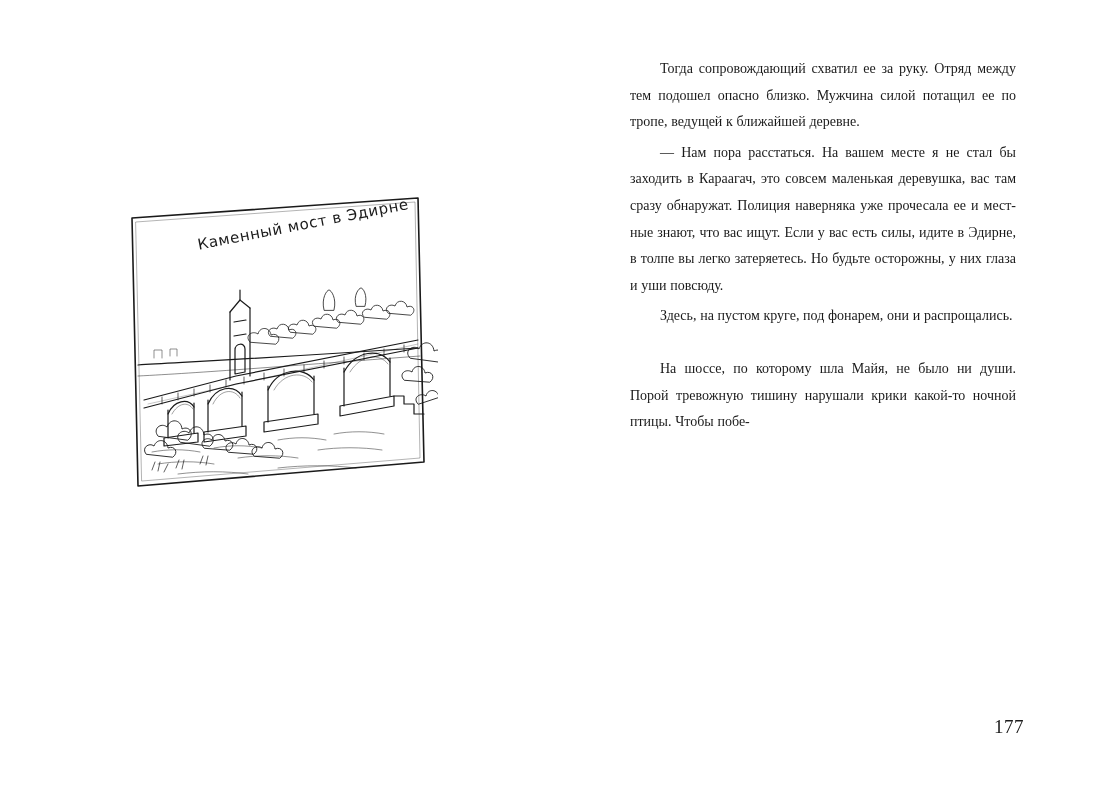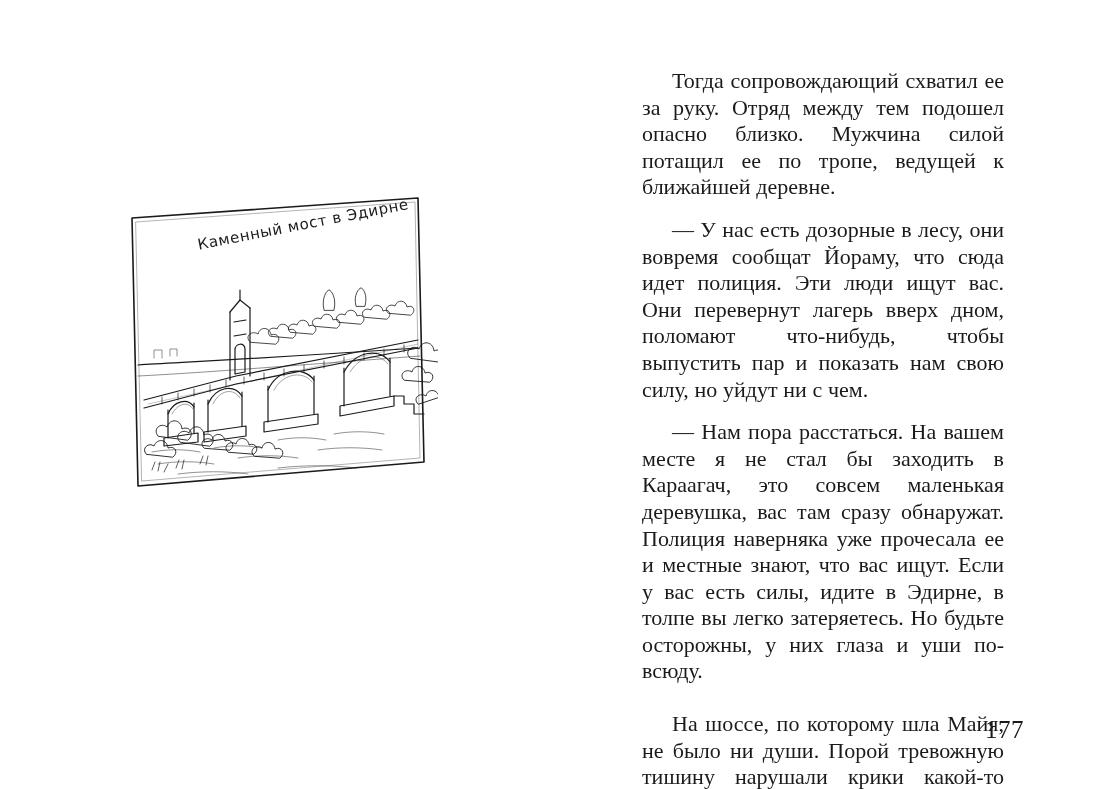--- a/index.html
+++ b/index.html
@@ -64,36 +64,36 @@
     width: 550px;
     height: 789px;
   }
   .text-column {
     position: absolute;
     left: 76px;
     top: 52px;
     width: 394px;
   }
   .text-column p {
-    margin: 16px;
-    font-size: 22px;
+    margin: 4px;
+    font-size: 14px;
     line-height: 26.6px;
     text-align: justify;
     text-indent: 30px;
     hyphens: manual;
     word-spacing: 0.2px;
   }
   .text-column p.gap-before {
     margin-top: 26px;
   }
   .folio {
     position: absolute;
     right: 76px;
     top: 716px;
-    font-size: 25px;
+    font-size: 19px;
     letter-spacing: 0.5px;
   }
 </style>
 </head>
 <body>
 
 <div class="spread">
 
   <div class="page-left">
 
@@ -214,21 +214,21 @@
         </g>
       </svg>
     </div>
 
     <div class="illo-caption">Каменный мост в Эдирне</div>
   </div>
 
   <div class="page-right">
     <div class="text-column">
       <p>Тогда сопровождающий схватил ее за ру­ку. Отряд между тем подошел опасно близко. Мужчина силой потащил ее по тропе, ведущей к ближайшей деревне.</p>
-      <p>— У нас есть дозорные в лесу, они вовремя сообщат Йораму, что сюда идет полиция. Эти люди ищут вас. Они перевернут лагерь вверх дном, поломают что-нибудь, чтобы выпустить пар и показать нам свою силу, но уйдут ни с чем.</p>
       <p>— Нам пора расстаться. На вашем месте я не стал бы заходить в Караагач, это совсем ма­ленькая деревушка, вас там сразу обнаружат. Полиция наверняка уже прочесала ее и мест­ные знают, что вас ищут. Если у вас есть силы, идите в Эдирне, в толпе вы легко затеряетесь. Но будьте осторожны, у них глаза и уши по­всюду.</p>
+      <p>Здесь, на пустом круге, под фонарем, они и распрощались.</p>
       <p class="gap-before">На шоссе, по которому шла Майя, не было ни души. Порой тревожную тишину нарушали крики какой-то ночной птицы. Чтобы побе-</p>
     </div>
 
     <div class="folio">177</div>
   </div>
 
 </div>
 
 </body></html>

